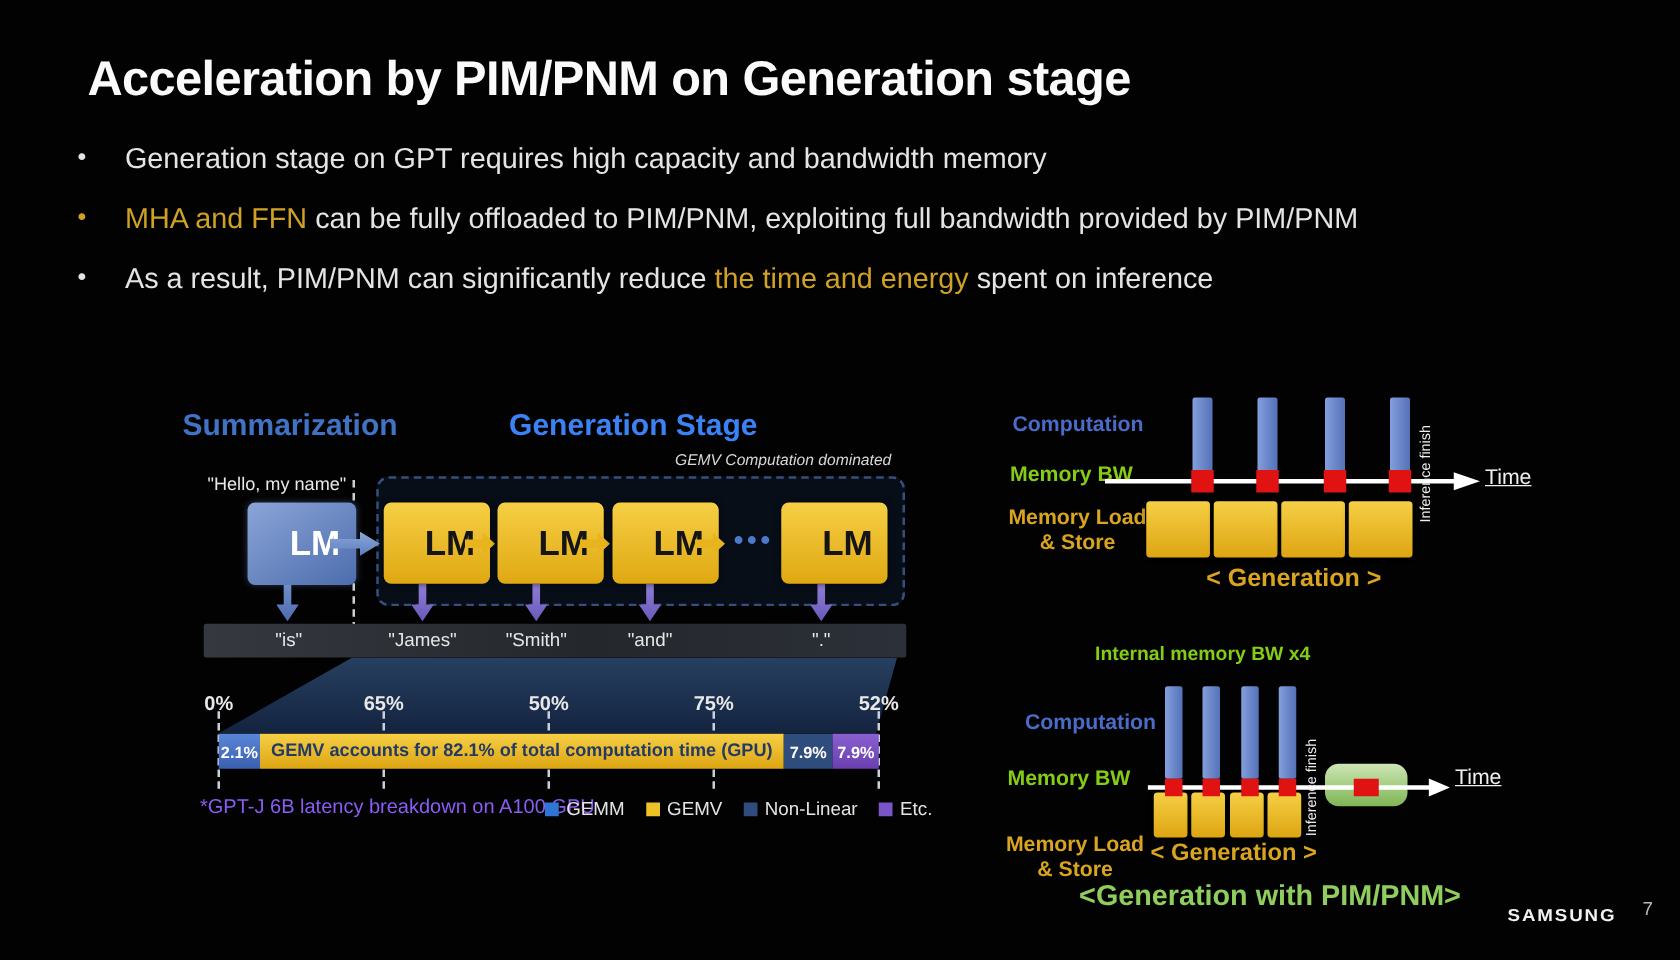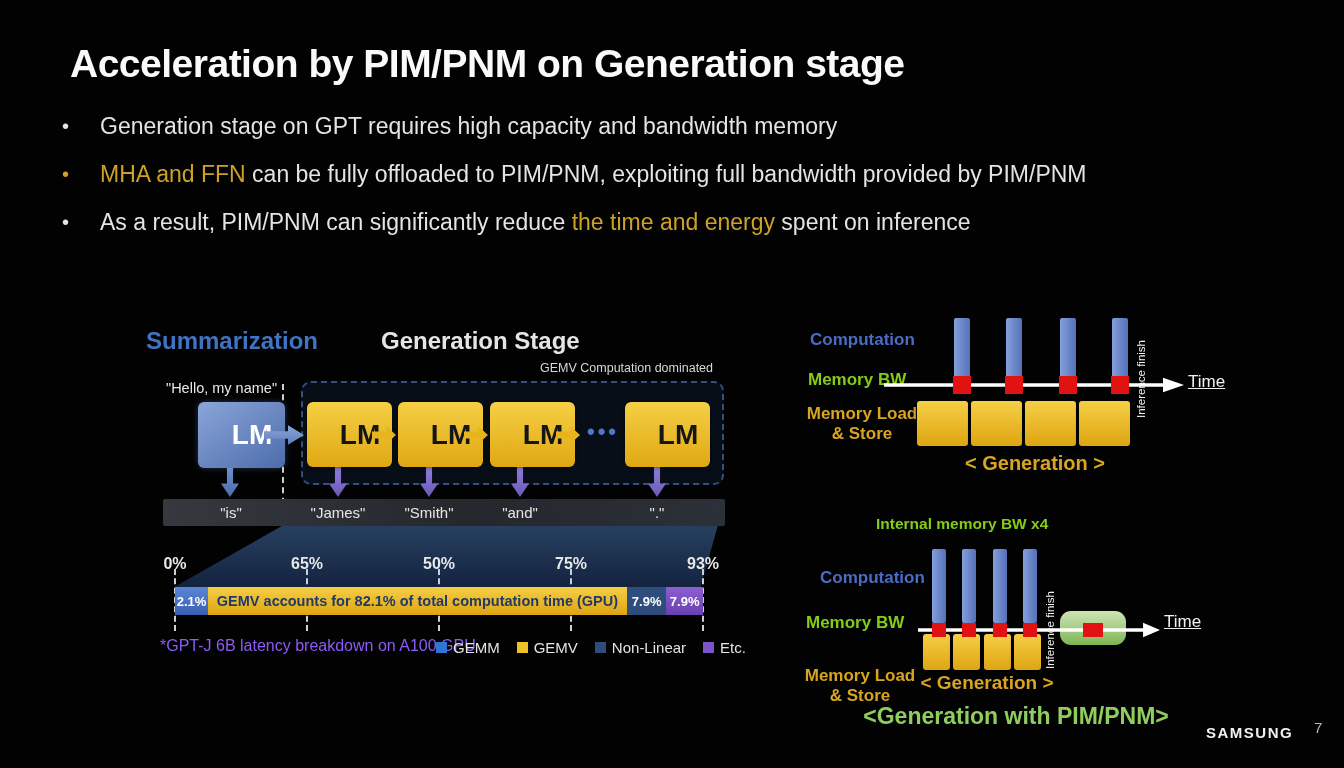--- a/index.html
+++ b/index.html
@@ -10,22 +10,22 @@
   
   .title{left:70px;top:42px;font-size:39px;font-weight:700;color:#fafafa;letter-spacing:-0.5px;}
   .bullets{left:62px;top:112px;width:1230px;}
   .bullet{display:flex;align-items:flex-start;margin-bottom:20px;font-size:23px;line-height:28px;color:#e4e4e4;}
   .bullet .marker{width:38px;flex:0 0 38px;font-size:20px;color:#e4e4e4;}
   .bullet.gold-marker .marker{color:#cfa227;}
   .hl{color:#cfa227;}
 
   
   .lbl-summ{left:146px;top:327px;font-size:24px;font-weight:700;color:#4173c4;}
-  .lbl-gen{left:381px;top:327px;width:205px;font-size:24px;font-weight:700;color:#e5e5e5;text-align:left;}
-  .lbl-anno{left:540px;top:361px;font-size:12.5px;color:#d8d8d8;}
+  .lbl-gen{left:401px;top:327px;width:205px;font-size:24px;font-weight:700;color:#3b82f6;text-align:right;}
+  .lbl-anno{left:540px;top:361px;font-size:12.5px;color:#d8d8d8;font-style:italic;}
   .gen-box{left:301px;top:381px;width:419px;height:100px;border:2px dashed #35507e;border-radius:10px;background:rgba(16,28,52,0.45);}
   .vdash{left:282px;top:384px;height:130px;border-left:2px dashed #cfcfcf;}
   .hello{left:166px;top:380px;font-size:14.5px;color:#e8e8e8;}
   .lm{width:64px;height:65px;border-radius:6px;display:flex;align-items:center;justify-content:center;
       font-size:28px;font-weight:700;z-index:3;padding-left:21px;}
   .lm-blue{left:198px;top:402px;width:66px;height:66px;color:#fff;
       background:linear-gradient(145deg,#8ba5d8,#4c6cac);box-shadow:0 0 6px rgba(120,150,210,.35);}
   .lm-gold{color:#151515;background:linear-gradient(180deg,#f6cf45,#dfa812);box-shadow:0 0 5px rgba(0,0,0,.6);}
   .arr-right{clip-path:polygon(0 33%,60% 33%,60% 6%,100% 50%,60% 94%,60% 67%,0 67%);}
   .arr-down{clip-path:polygon(33% 0,67% 0,67% 55%,100% 55%,50% 100%,0 55%,33% 55%);}
@@ -123,21 +123,21 @@
 <div class="abs word" style="left:384px;">"Smith"</div>
 <div class="abs word" style="left:475px;">"and"</div>
 <div class="abs word" style="left:612px;">"."</div>
 
 <div class="abs trap"></div>
 
 <div class="abs tick-lbl" style="left:145px;">0%</div>
 <div class="abs tick-lbl" style="left:277px;">65%</div>
 <div class="abs tick-lbl" style="left:409px;">50%</div>
 <div class="abs tick-lbl" style="left:541px;">75%</div>
-<div class="abs tick-lbl" style="left:673px;">93%</div>
+<div class="abs tick-lbl" style="left:673px;">52%</div>
 <div class="abs tick-line" style="left:174px;"></div>
 <div class="abs tick-line" style="left:306px;"></div>
 <div class="abs tick-line" style="left:438px;"></div>
 <div class="abs tick-line" style="left:570px;"></div>
 <div class="abs tick-line" style="left:702px;"></div>
 
 <div class="abs bar">
   <div class="seg seg1">2.1%</div>
   <div class="seg seg2">GEMV accounts for 82.1% of total computation time (GPU)</div>
   <div class="seg seg3">7.9%</div>

